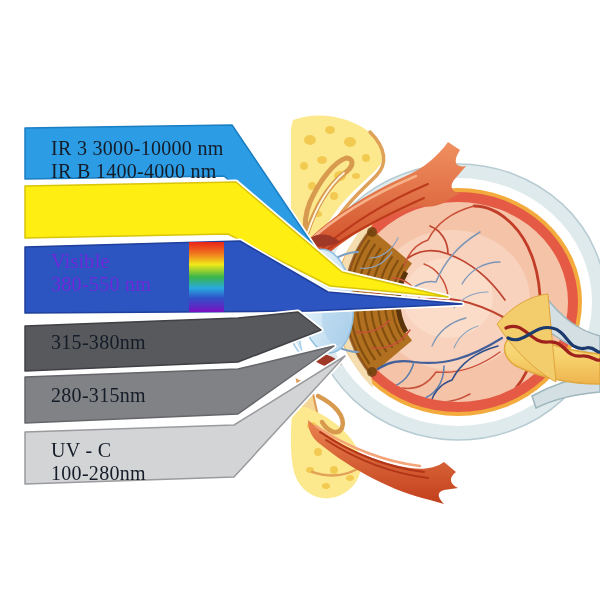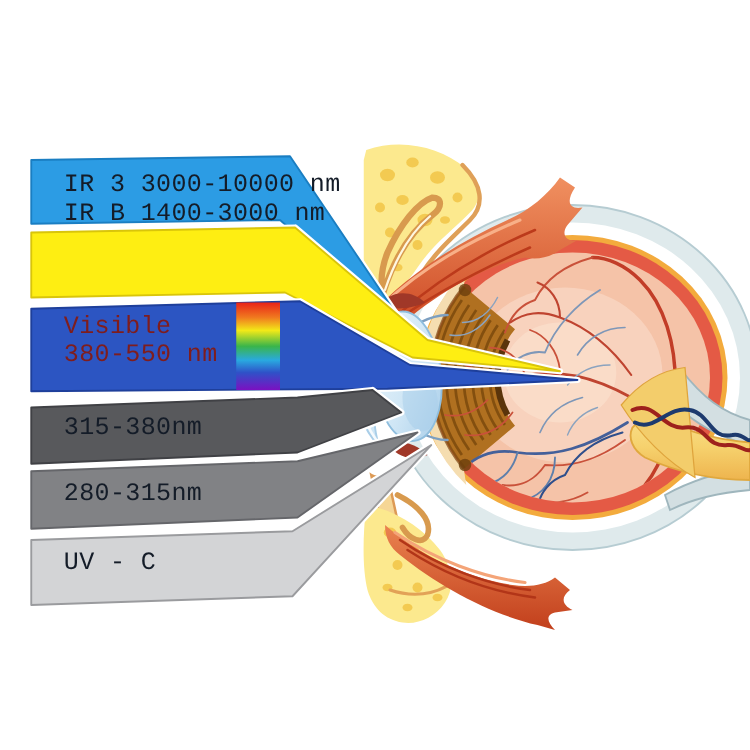--- a/index.html
+++ b/index.html
@@ -1,17 +1,17 @@
 <!DOCTYPE html>
 <html><head>
 <meta charset="utf-8">
 <style>
   html,body{margin:0;padding:0;background:#fff;}
   #stage{position:relative;width:600px;height:600px;background:#ffffff;overflow:hidden;
-         font-family:Liberation Mono, monospace;}
+         font-family:Liberation Serif, serif;}
   #art{position:absolute;left:0;top:0;}
   .band-label{position:absolute;left:51px;font-size:20px;line-height:23px;font-weight:500;
               color:#141c28;letter-spacing:.3px;white-space:nowrap;}
 </style>
 </head>
 <body>
 
 <div id="stage">
 
 <svg id="art" width="600" height="600" viewBox="0 0 600 600">
@@ -204,28 +204,29 @@
 
     <g>
       <polygon points="25,432 234,425 345,356 234,477 25,484" fill="none" stroke="#ffffff" stroke-width="5"></polygon>
       <polygon points="25,432 234,425 345,356 234,477 25,484" stroke="#9a9b9e" stroke-width="1.5" fill="#d3d4d6"></polygon>
     </g>
   </g>
 </svg>
 
   <div class="band-label" style="top:137px">
     <div>IR 3 3000-10000 nm</div>
-    <div>IR B 1400-3000 nm</div>
-  </div>
-  <div class="band-label" style="top:250px;color:#7f1d1d">
+    <div>IR B 1400-4000 nm</div>
+  </div>
+  <div class="band-label" style="top:250px;color:#6d28d9">
     <div>Visible</div>
     <div>380-550 nm</div>
   </div>
   <div class="band-label" style="top:331px">
     <div>315-380nm</div>
   </div>
   <div class="band-label" style="top:384px">
     <div>280-315nm</div>
   </div>
   <div class="band-label" style="top:439px">
     <div>UV - C</div>
+    <div>100-280nm</div>
   </div>
 </div>
 
 </body></html>

